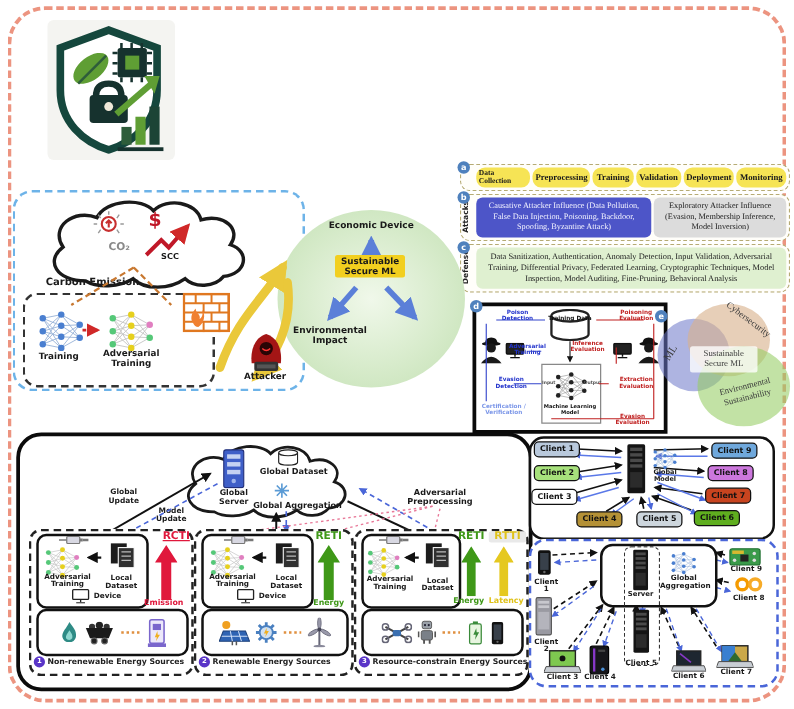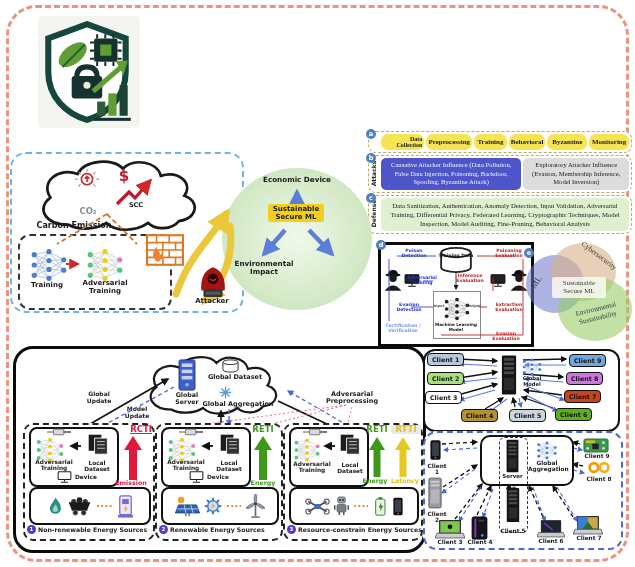--- a/index.html
+++ b/index.html
@@ -13,21 +13,21 @@
   .logo{left:38px;top:16px;width:102px;height:112px;background:#f4f4f1;border-radius:5px;}
   .title{left:150px;top:16px;width:478px;font-size:26.5px;font-weight:bold;color:#3eb742;
        line-height:1.16;letter-spacing:-0.5px;}
   
   .pipe{left:368px;top:131px;width:264px;}
   .prow{position:relative;border:1.5px dashed #b6ab74;border-radius:8px;background:#fffefa;
         margin-bottom:2px;padding:2px 2px 2px 12px;display:flex;gap:2px;align-items:stretch;}
   .badge{position:absolute;width:10px;height:10px;border-radius:50%;background:#4f81bd;
         color:#fff;font-size:6.5px;font-weight:bold;text-align:center;line-height:10px;z-index:5;}
   .pill{background:#f6e455;border-radius:7px;padding:2px 2px;font-family:"Liberation Serif",serif;
-        font-size:7px;font-weight:600;text-align:right;display:flex;align-items:center;justify-content:center;flex:1;}
+        font-size:7px;font-weight:600;text-align:left;display:flex;align-items:center;justify-content:center;flex:1;}
   .vlab{position:absolute;left:-12px;top:50%;width:32px;margin-top:-4px;text-align:center;
         transform:rotate(-90deg);font-size:6px;font-weight:bold;color:#222;}
   .atkbox{flex:1.35;background:#4d55c8;color:#f2f2ff;border-radius:5px;font-family:"Liberation Serif",serif;
         font-size:6.6px;padding:3px 3px;text-align:center;line-height:1.3;}
   .expbox{flex:1;background:#dcdcdc;color:#222;border-radius:5px;font-family:"Liberation Serif",serif;
         font-size:6.6px;padding:3px 3px;text-align:center;line-height:1.3;}
   .defbox{flex:1;background:#dff0d0;color:#222;border-radius:5px;font-family:"Liberation Serif",serif;
         font-size:6.7px;padding:3px 5px;text-align:center;line-height:1.35;}
   
   .carbon{left:10px;top:152px;width:230px;height:157px;border:2px dashed #6db3e8;border-radius:16px;}
@@ -338,22 +338,22 @@
       <path d="M76 44 L88 44 L84 58 Z" fill="#5f9e34"></path>
     </svg>
   </div>
 
   <div class="abs pipe">
     <div class="prow">
       <div class="badge" style="left:-3px;top:-3px;">a</div>
       <div class="pill" style="flex:1.1;font-size:6px;">Data Collection</div>
       <div class="pill">Preprocessing</div>
       <div class="pill" style="flex:0.8;">Training</div>
-      <div class="pill" style="flex:0.9;">Behavioral</div>
-      <div class="pill">Byzantine</div>
+      <div class="pill" style="flex:0.9;">Validation</div>
+      <div class="pill">Deployment</div>
       <div class="pill">Monitoring</div>
     </div>
     <div class="prow">
       <div class="badge" style="left:-3px;top:-3px;">b</div>
       <div class="vlab">Attacks</div>
       <div class="atkbox">Causative Attacker Influence (Data Pollution, False Data Injection, Poisoning, Backdoor, Spoofing, Byzantine Attack)</div>
       <div class="expbox">Exploratory Attacker Influence (Evasion, Membership Inference, Model Inversion)</div>
     </div>
     <div class="prow">
       <div class="badge" style="left:-3px;top:-3px;">c</div>
@@ -362,21 +362,21 @@
     </div>
   </div>
 
   <div class="abs carbon">
     <svg class="abs" style="left:6px;top:2px;" width="206" height="76" viewBox="0 0 200 84">
         <use href="#cloud"></use>
       </svg>
     <svg class="abs" style="left:60px;top:14px;" width="30" height="26">
         <use href="#co2i"></use>
       </svg>
-    <div class="lb" style="left:60px;top:53px;width:32px;font-size:8.5px;color:#8a8a8a;">CO₂</div>
+    <div class="lb" style="left:60px;top:40px;width:32px;font-size:8.5px;color:#8a8a8a;text-align:right;">CO₂</div>
     <div class="lb" style="left:104px;top:14px;width:16px;font-size:15px;color:#c01828;">$</div>
     <svg class="abs" style="left:102px;top:22px;" width="42" height="32" viewBox="0 0 42 32">
       <path d="M3 28 L15 16 L21 22 L36 5" stroke="#c01828" stroke-width="3.2" fill="none" marker-end="url(#mk-rd)"></path>
     </svg>
     <div class="lb" style="left:110px;top:48px;width:28px;font-size:6.5px;">SCC</div>
     <div class="lb" style="left:24px;top:68px;width:76px;font-size:8px;">Carbon Emission</div>
     <div class="trainbox">
       <svg class="abs" style="left:8px;top:12px;" width="42" height="34" viewBox="0 0 56 46">
           <use href="#nnb"></use>
         </svg>

